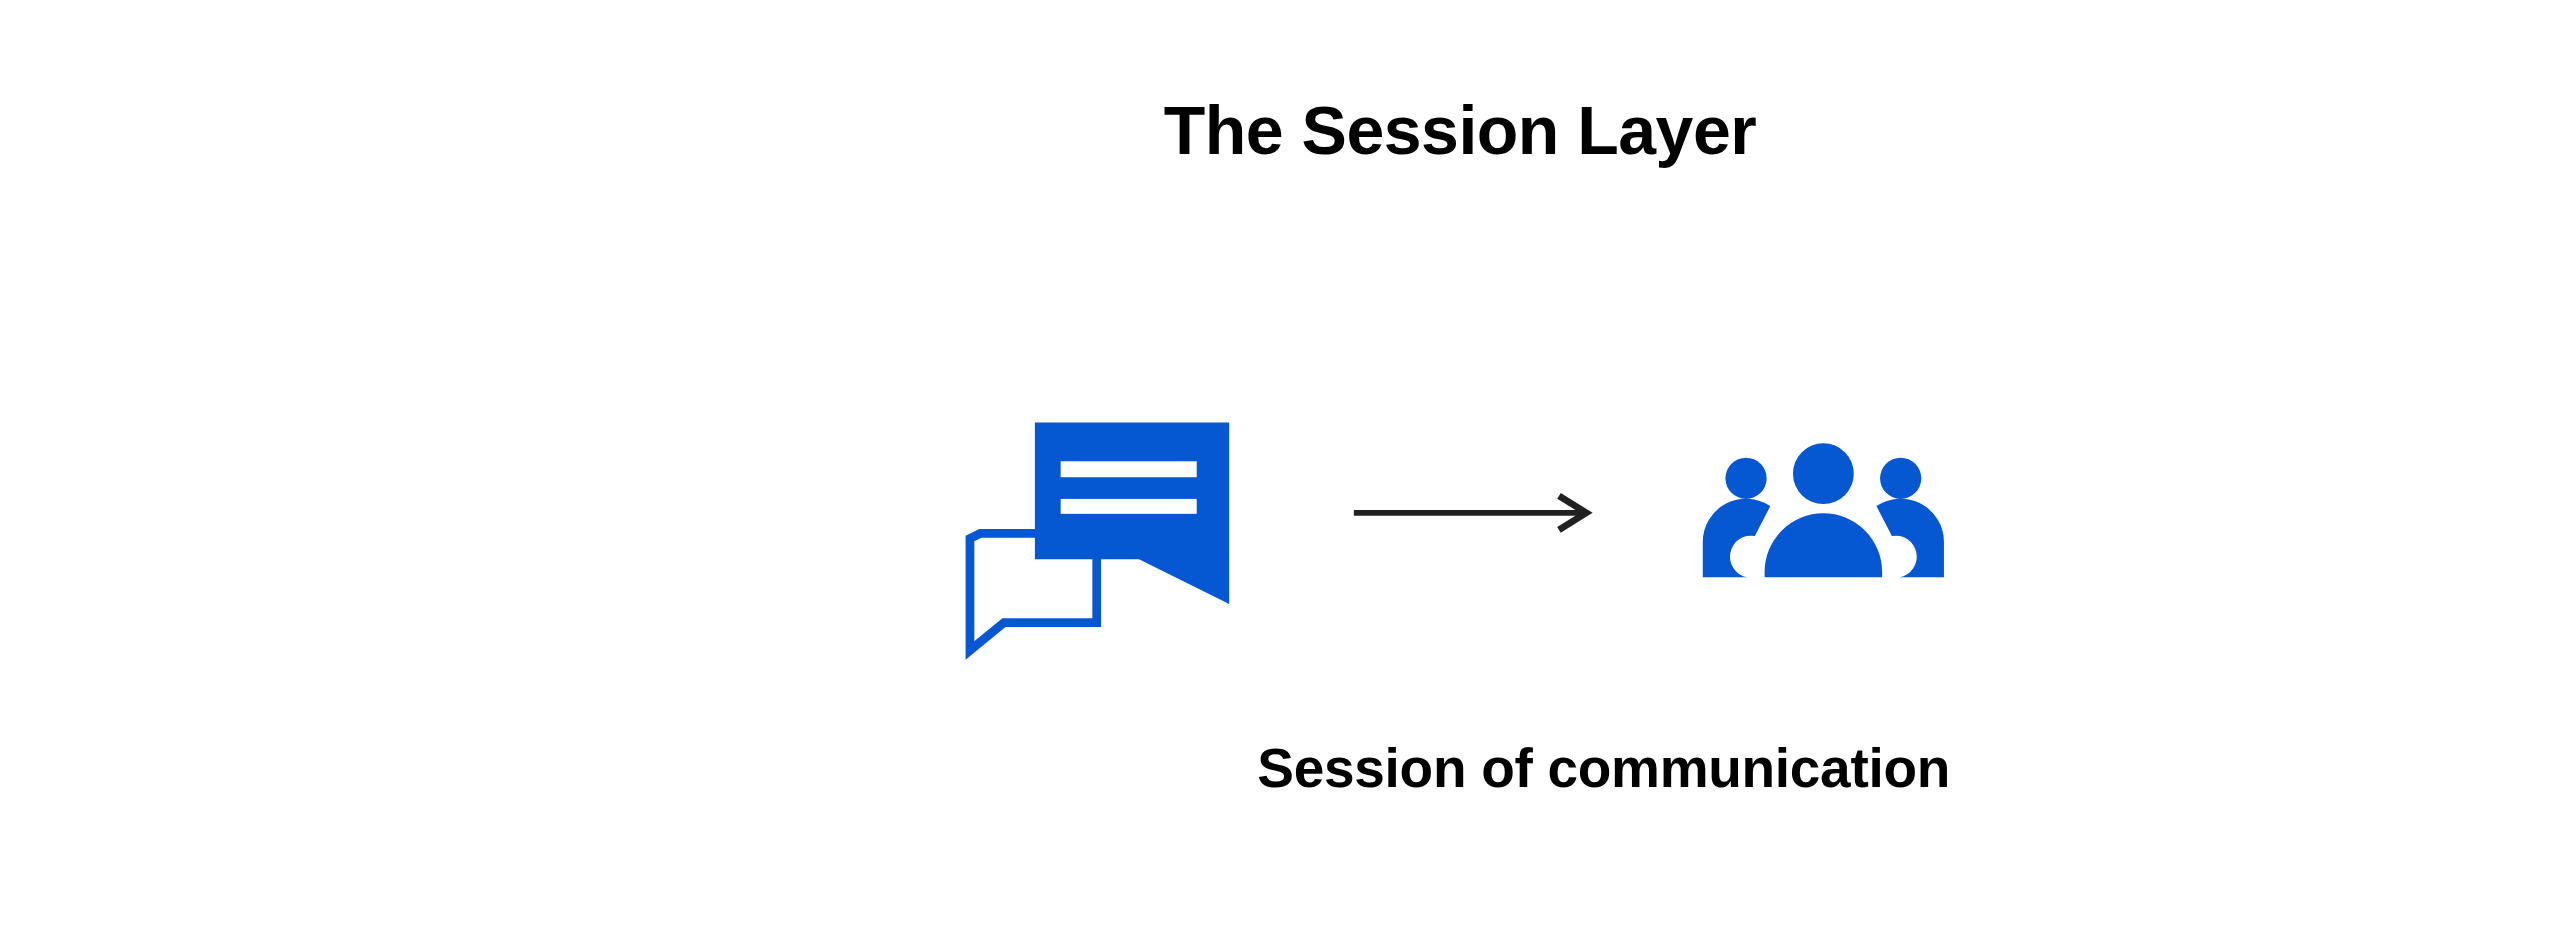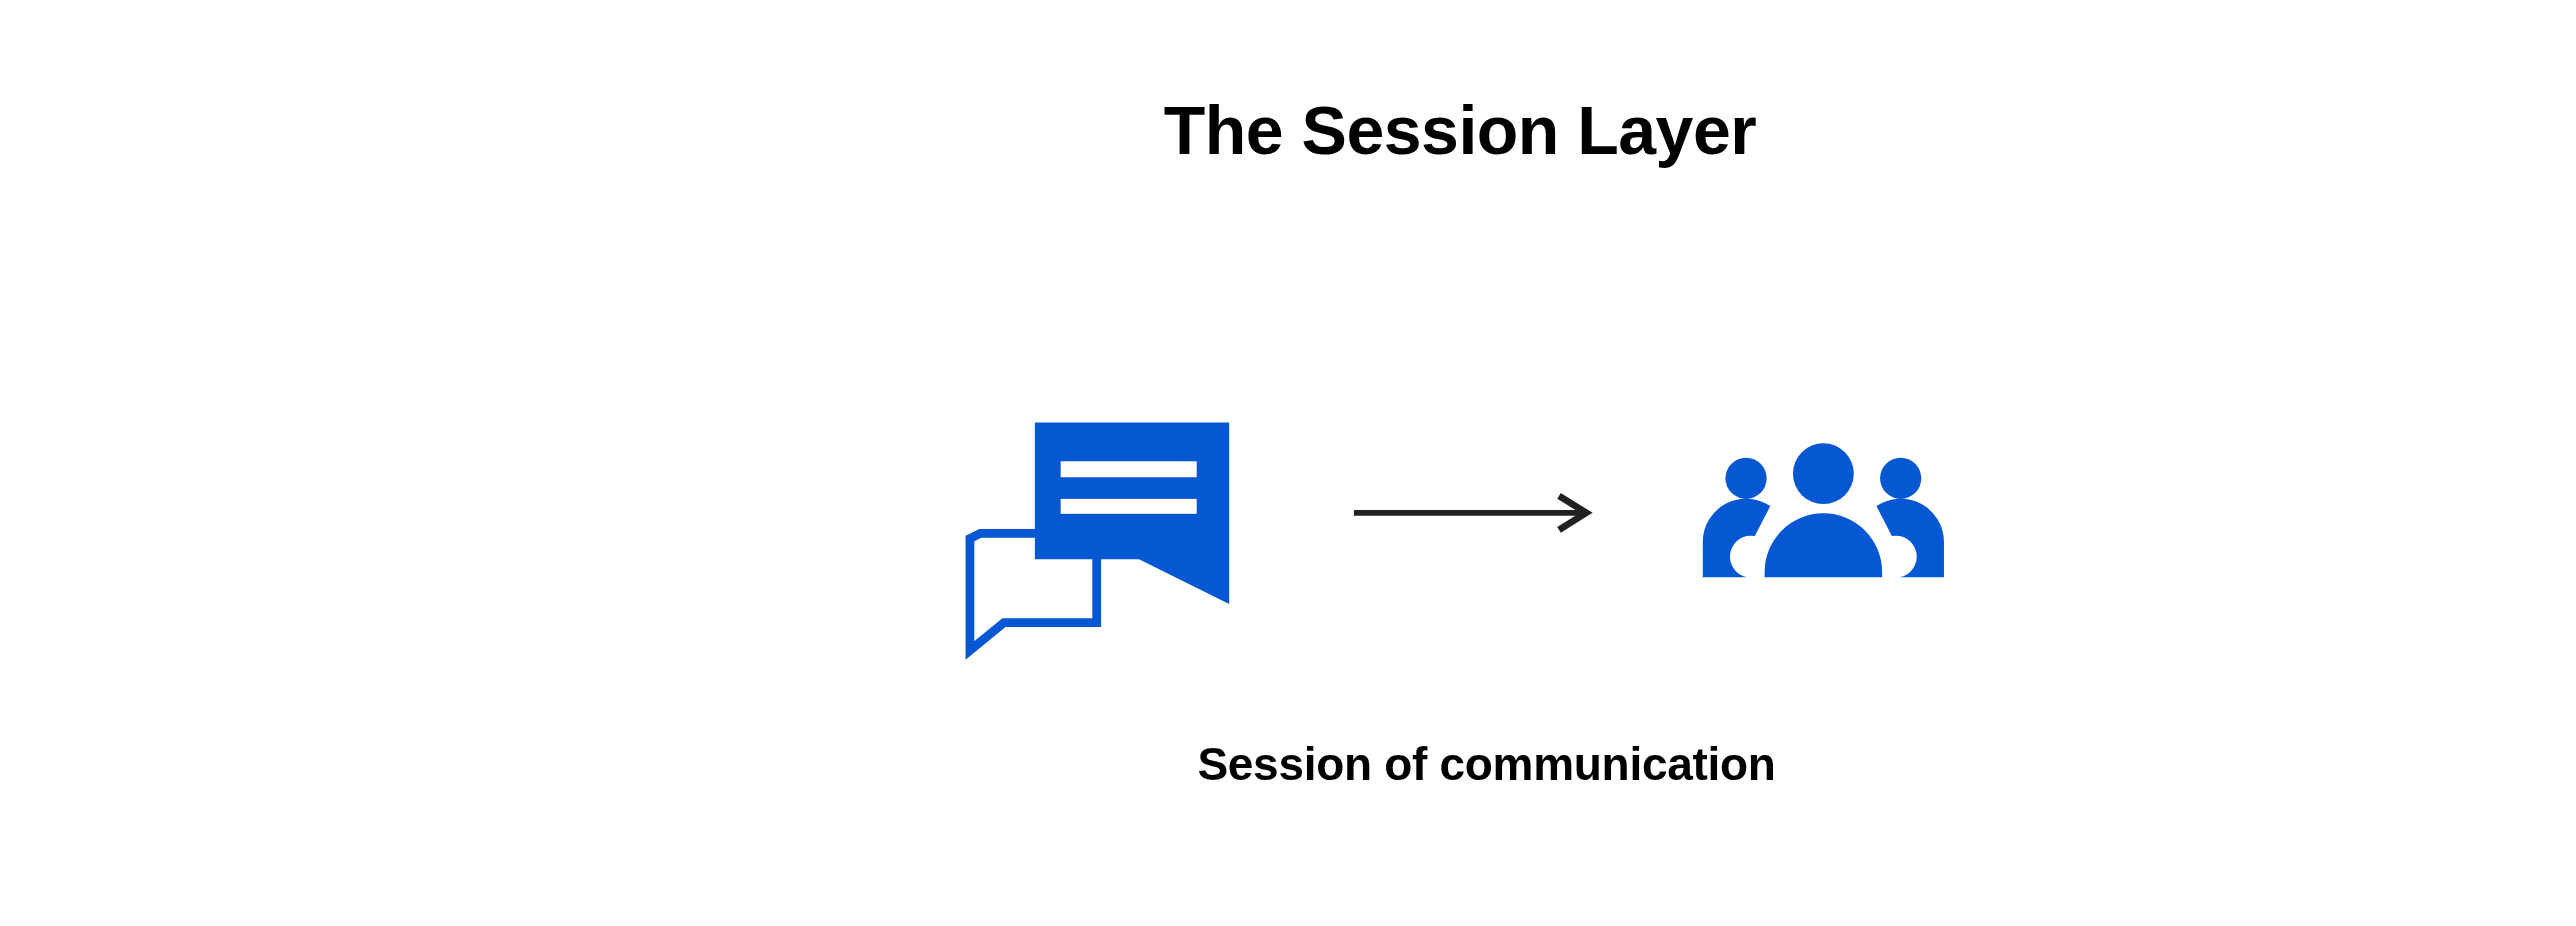--- a/index.html
+++ b/index.html
@@ -55,22 +55,22 @@
     height: 268px;
     overflow: visible;
   }
 
   
   .caption {
     position: absolute;
     left: 1023px;
     top: 741px;
     width: 927px;
-    text-align: center;
-    font-size: 46px;
+    text-align: right;
+    font-size: 55px;
     line-height: 1.0;
     font-weight: 700;
     color: #000000;
     letter-spacing: -0.3px;
     white-space: nowrap;
   }
 </style>
 </head>
 <body>
 

